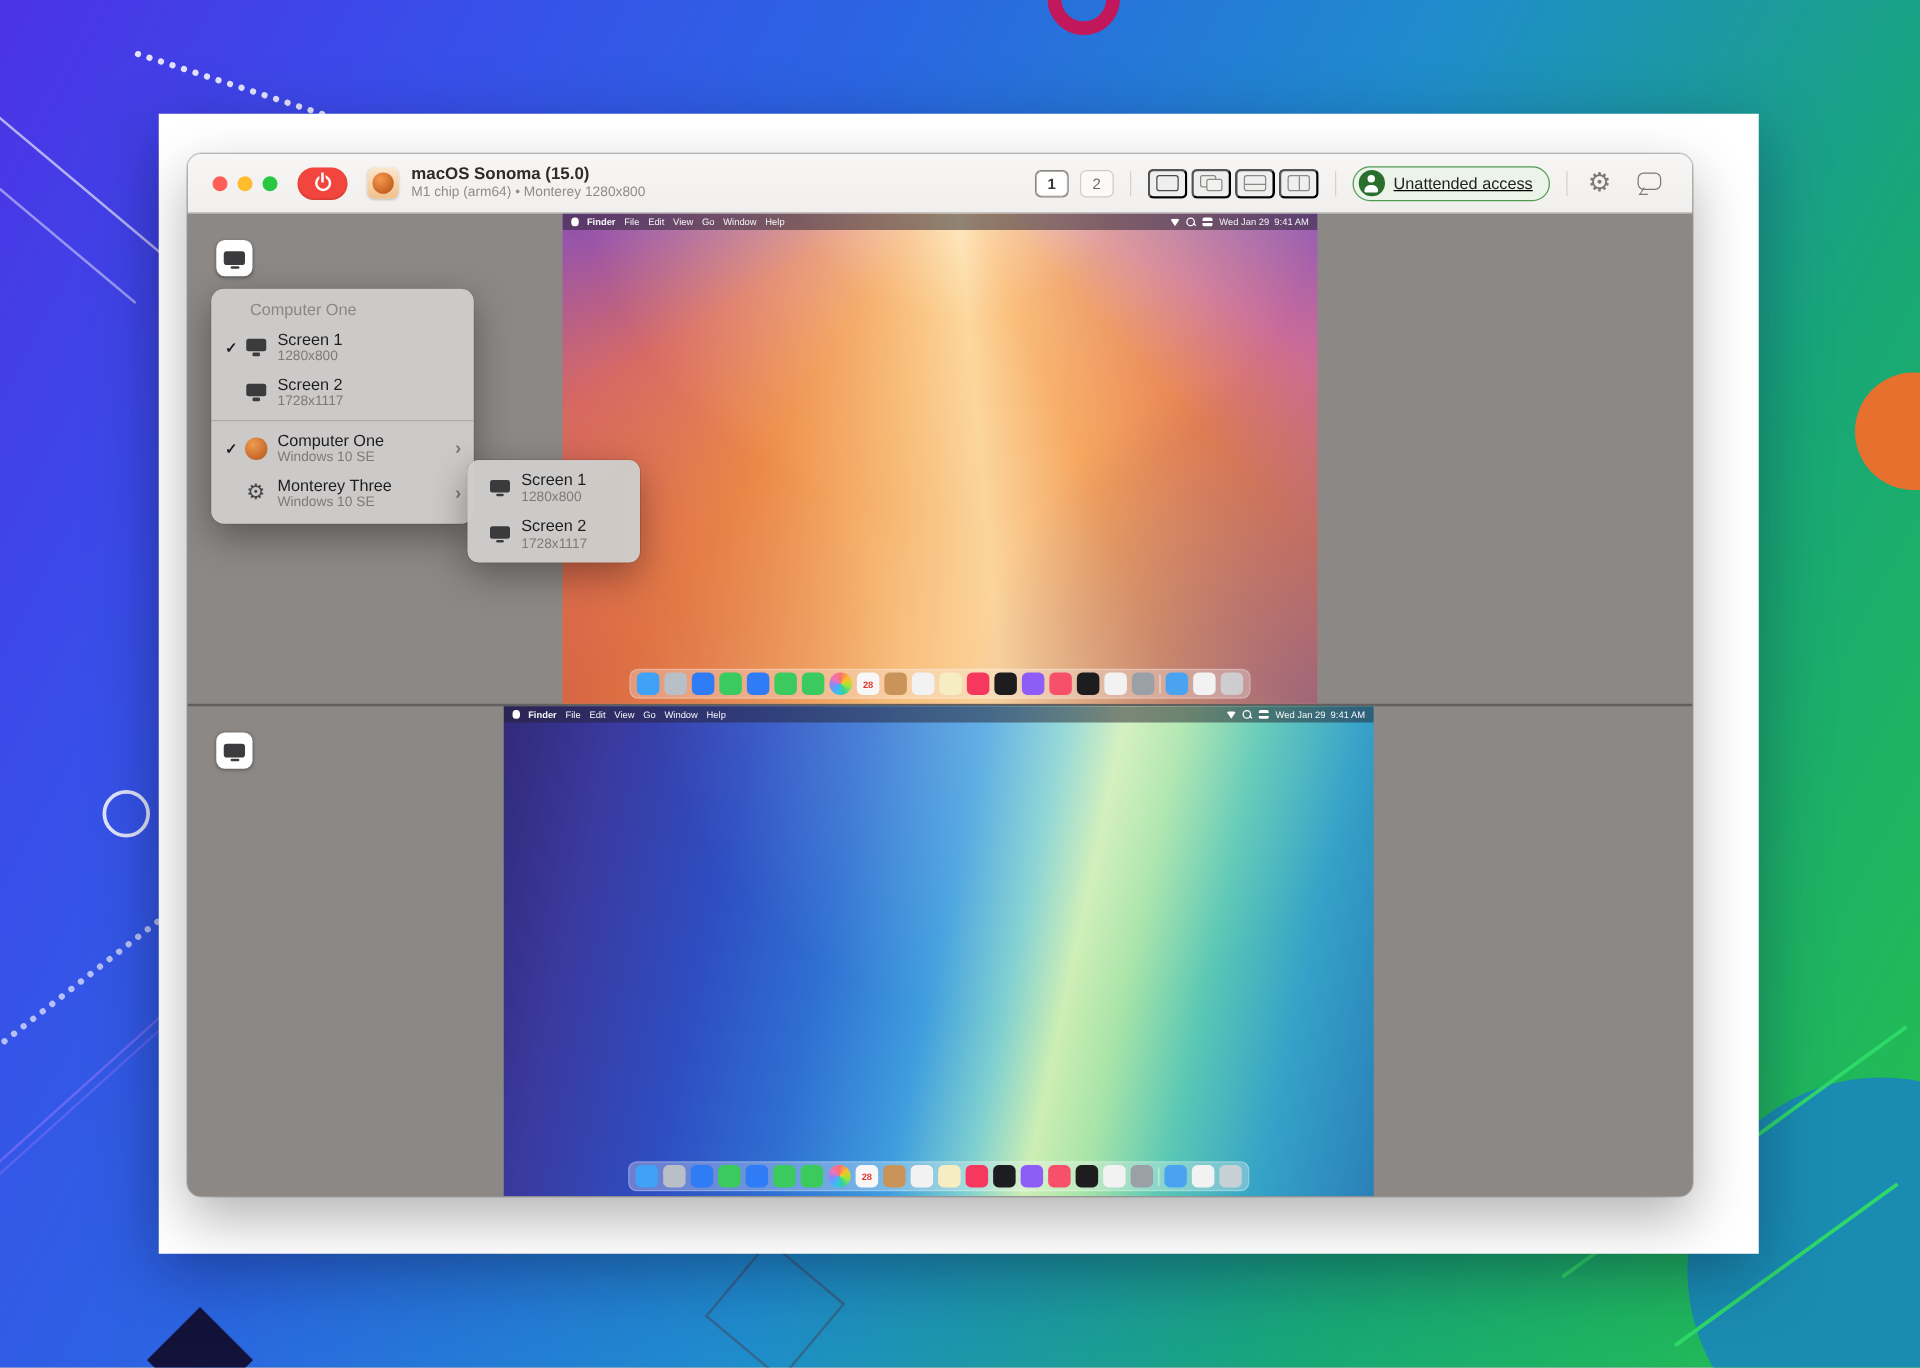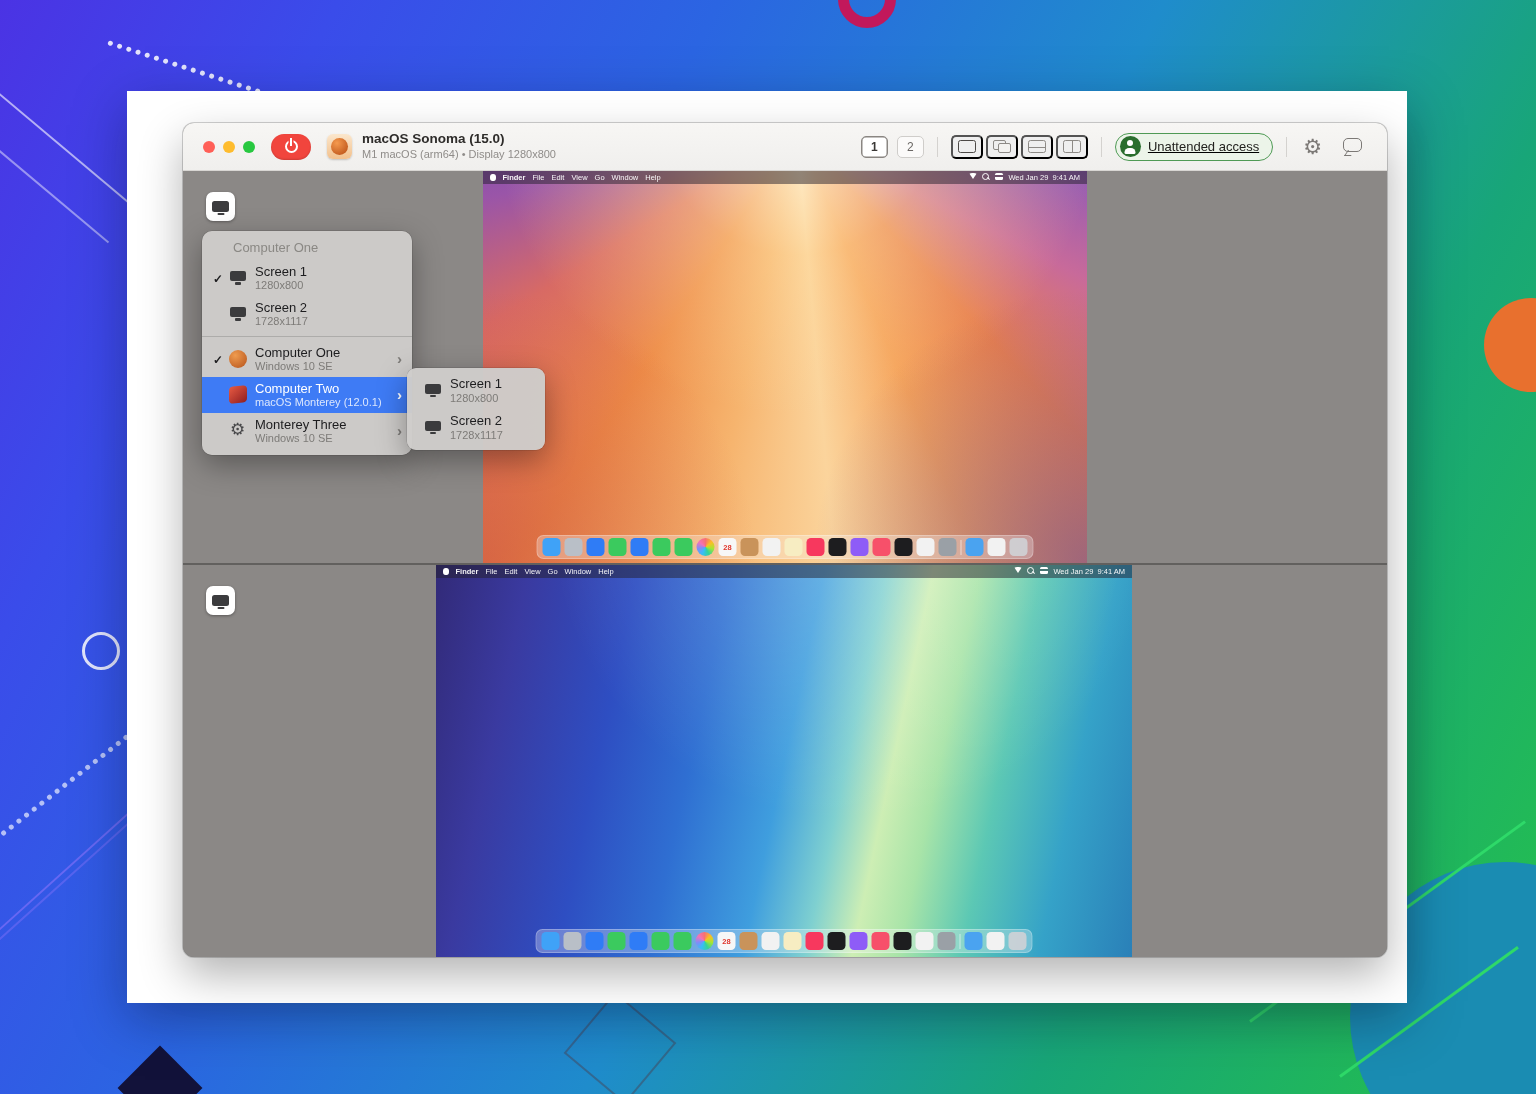--- a/index.html
+++ b/index.html
@@ -19,21 +19,21 @@
   .d-tri { background:transparent; }
 
   
   .card {
     position:absolute; left:127px; top:91px; width:1280px; height:912px;
     background:#ffffff; box-shadow:0 16px 50px rgba(10,10,40,0.35);
   }
 
   
   .window {
-    position:absolute; left:56px; top:32px; width:1204px; height:834px;
+    position:absolute; left:23px; top:32px; width:1204px; height:834px;
     border-radius:11px; overflow:hidden; background:#737373;
     box-shadow:0 0 0 1px rgba(0,0,0,0.18), 0 18px 44px rgba(0,0,0,0.30);
   }
   .titlebar {
     height:48px; background:linear-gradient(#f7f6f4,#f0efed);
     border-bottom:1px solid #d8d6d3;
     display:flex; align-items:center; padding:0 24px 0 20px;
   }
   .traffic { display:flex; gap:8px; }
   .tl { width:12px; height:12px; border-radius:50%; }
@@ -116,21 +116,21 @@
         #322a78 0%, #3a3aa0 12%, #2e4ec2 26%, #2f6fd2 38%,
         #3f9ede 50%, #7fd0d0 58%, #cdeeb4 64%, #a8e4a8 70%,
         #5cc8b4 78%, #35a2c8 88%, #2a80b8 100%);
   }
 
   .menubar { position:absolute; left:0; top:0; right:0; height:13px; background:rgba(35,32,44,0.5);
     display:flex; align-items:center; padding:0 7px; gap:7px; color:rgba(255,255,255,0.95); font-size:7.5px; }
   .mb-apple { width:5.5px; height:6.5px; background:#fff; border-radius:50% 50% 45% 45%; flex:none; }
   .mb-items { display:flex; gap:7px; align-items:center; }
   .mb-items .mb-item:first-child { font-weight:700; }
-  .mb-right { margin-left:auto; display:flex; align-items:flex-start; gap:5px; }
+  .mb-right { margin-left:auto; display:flex; align-items:center; gap:5px; }
   .mb-wifi { width:0; height:0; border-left:4.5px solid transparent; border-right:4.5px solid transparent; border-top:6px solid #fff; border-radius:40%; }
   .mb-search { width:8px; height:8px; position:relative; }
   .mb-search::before { content:''; position:absolute; left:0; top:0; width:5px; height:5px; border:1.2px solid #fff; border-radius:50%; }
   .mb-search::after { content:''; position:absolute; left:5px; top:5px; width:3px; height:1.2px; background:#fff; transform:rotate(45deg); }
   .mb-cc { width:8px; height:7px; background:linear-gradient(#fff 0 2.5px, transparent 2.5px 4.5px, #fff 4.5px 7px); border-radius:1.5px; }
   .mb-clock { font-size:7.5px; white-space:pre; }
 
   .dock { position:absolute; left:50%; bottom:4px; transform:translateX(-50%); height:24px;
     background:rgba(250,250,252,0.30); border:1px solid rgba(255,255,255,0.25); border-radius:7px;
     display:flex; align-items:center; gap:4px; padding:0 5px; }
@@ -201,21 +201,21 @@
         <span class="tl green"></span>
       </div>
       <div class="power-btn">
         <span class="power-glyph"></span>
       </div>
       <div class="app-icon">
         <span class="app-ball"></span>
       </div>
       <div class="titles">
         <span class="win-title">macOS Sonoma (15.0)</span>
-        <span class="win-subtitle">M1 macOS (arm64) • Display 1280x800</span>
+        <span class="win-subtitle">M1 chip (arm64) • Monterey 1280x800</span>
       </div>
 
       <div class="tb-right">
         <div class="num-group">
 
             <button class="numbtn active">1</button>
 
             <button class="numbtn">2</button>
 
         </div>
@@ -434,29 +434,20 @@
             <div class="menu-row">
               <span class="check"></span>
               <span class="mi-icon basketball"></span>
               <span class="mi-texts">
                 <span class="mi-label">Computer One</span>
                 <span class="mi-sub">Windows 10 SE</span>
               </span>
               <span class="chev"></span>
             </div>
 
-            <div class="menu-row selected">
-              <span class="check" style="visibility: hidden;"></span>
-              <span class="mi-icon redapp"></span>
-              <span class="mi-texts">
-                <span class="mi-label">Computer Two</span>
-                <span class="mi-sub">macOS Monterey (12.0.1)</span>
-              </span>
-              <span class="chev"></span>
-            </div>
 
             <div class="menu-row">
               <span class="check" style="visibility: hidden;"></span>
               <span class="mi-icon gearicon"></span>
               <span class="mi-texts">
                 <span class="mi-label">Monterey Three</span>
                 <span class="mi-sub">Windows 10 SE</span>
               </span>
               <span class="chev"></span>
             </div>

